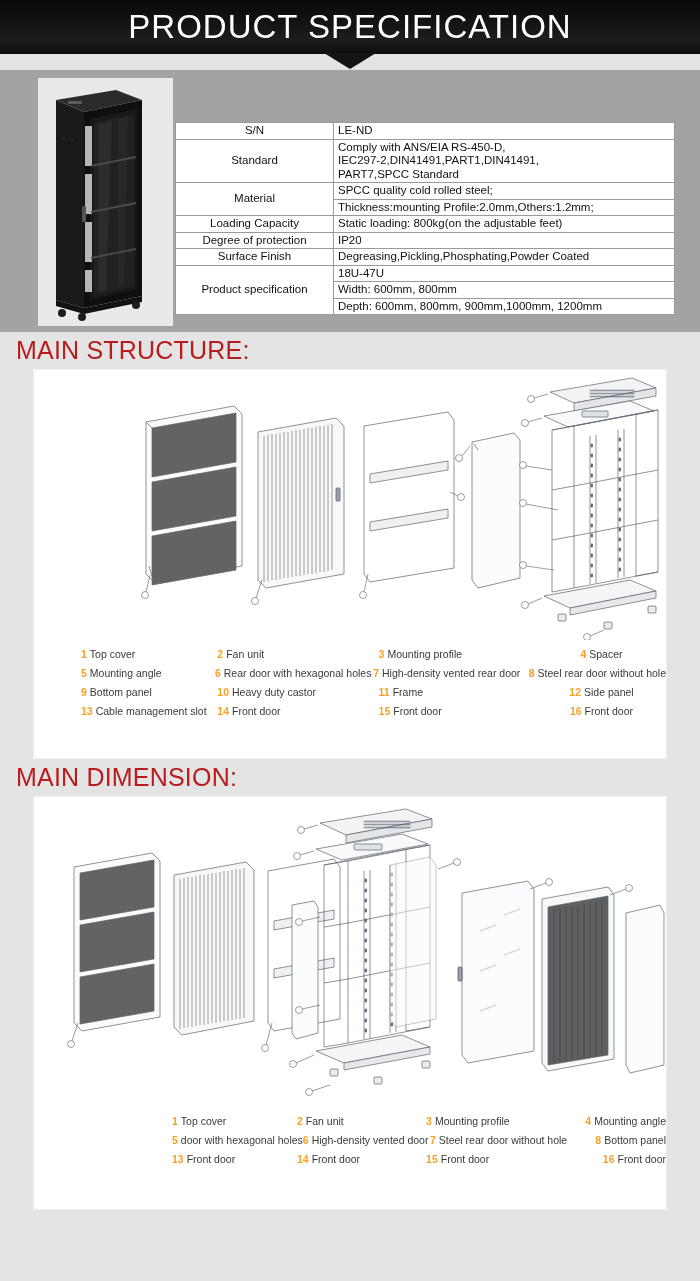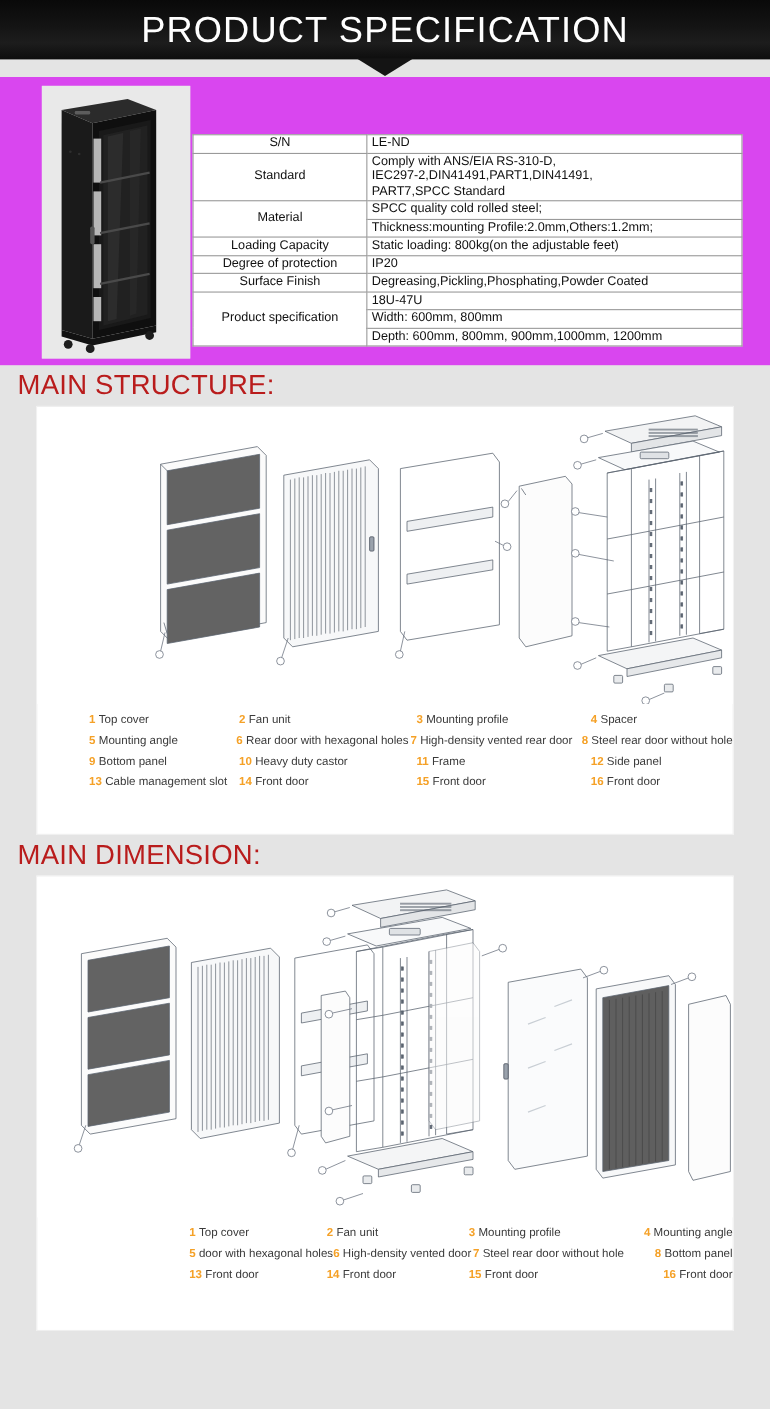--- a/index.html
+++ b/index.html
@@ -38,21 +38,21 @@
   .banner-fade {
     position: absolute; left: 0; top: 54px; width: 700px; height: 16px;
     background: linear-gradient(180deg, #d9d9d9 0%, #e4e4e4 100%);
     z-index: -1;
   }
 
   
   .top-area {
     position: relative;
     width: 700px; height: 262px;
-    background: #d946ef;
+    background: #a3a3a3;
   }
   .product-photo {
     position: absolute; left: 38px; top: 8px;
     width: 135px; height: 248px;
     background: #e8e8e8;
   }
 
   
   .cab { position: absolute; left: 0; top: 0; width: 135px; height: 248px; }
 
@@ -112,21 +112,21 @@
     font-family: "Liberation Sans", sans-serif;
   }
   .legend-item .num {
     color: #f5a127;
     font-weight: 600;
     margin-right: 3px;
   }
   .lg1 .c0 { width: 148px; }
   .lg1 .c1 { width: 175px; }
   .lg1 .c2 { width: 172px; }
-  .lg1 .c3 { width: 140px; }
+  .lg1 .c3 { width: 140px; text-align: center; }
 
   .lg2 { padding-left: 105px; }
   .lg2 .c0 { width: 150px; }
   .lg2 .c1 { width: 155px; }
   .lg2 .c2 { width: 168px; }
   .lg2 .c3 { width: 120px; text-align: right; }
 
   svg { display: block; }
 </style>
 </head>
@@ -192,21 +192,21 @@
     <tbody>
       <tr>
         <td class="k">S/N</td>
         <td class="v">
           <span class="ln">LE-ND</span>
         </td>
       </tr>
       <tr>
         <td class="k">Standard</td>
         <td class="v">
-          <span class="ln">Comply with  ANS/EIA RS-310-D,</span>
+          <span class="ln">Comply with  ANS/EIA RS-450-D,</span>
           <span class="ln">IEC297-2,DIN41491,PART1,DIN41491,</span>
           <span class="ln">PART7,SPCC Standard</span>
         </td>
       </tr>
       <tr>
         <td class="k" rowspan="2">Material</td>
         <td class="v">SPCC quality cold rolled steel;</td>
       </tr>
       <tr>
         <td class="v">Thickness:mounting Profile:2.0mm,Others:1.2mm;</td>

